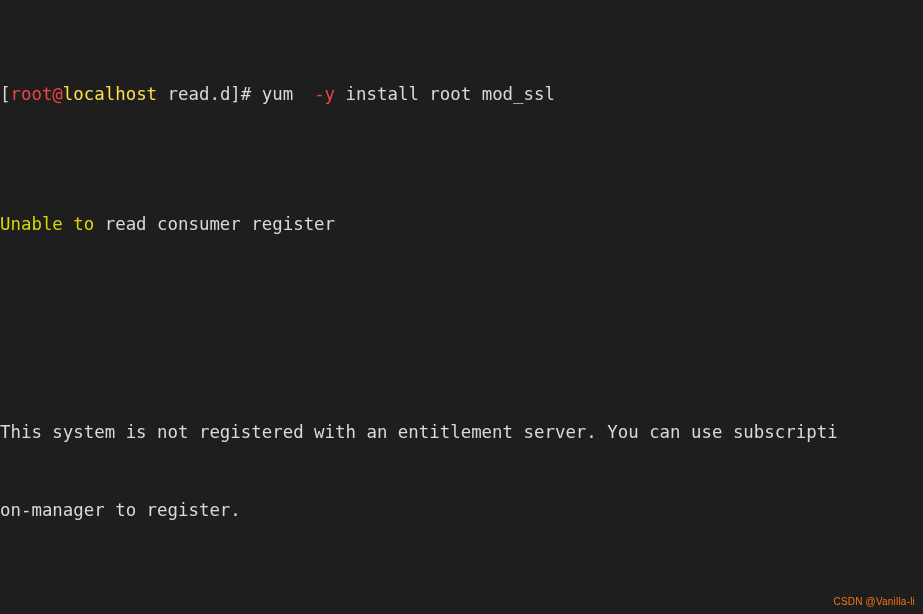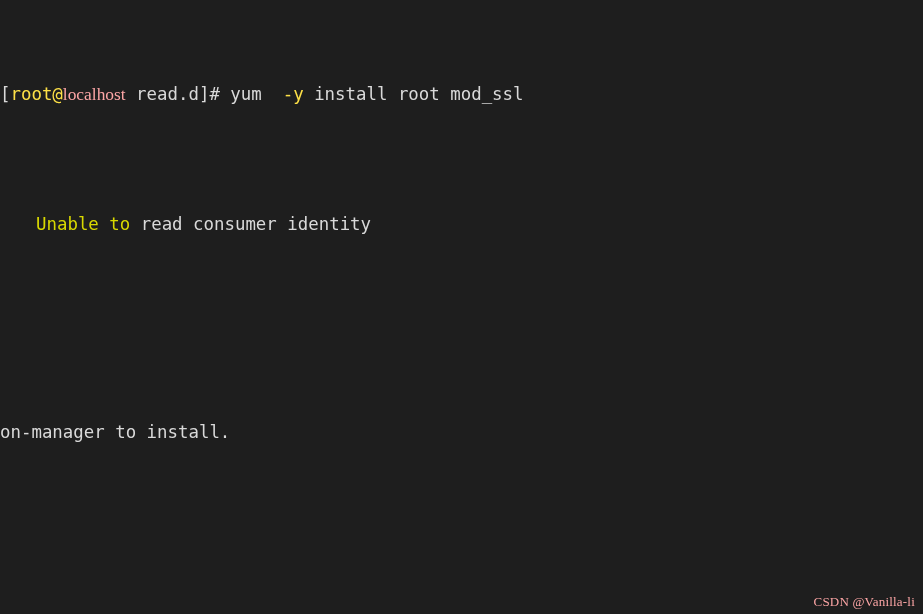--- a/index.html
+++ b/index.html
@@ -30,50 +30,51 @@
   }
   .line {
     height: 26px;
     white-space: pre;
     overflow: hidden;
     display: block;
   }
   .blank { height: 26px; display: block; }
 
   .c-white   { color: #d9d9d9; }
-  .c-cyan    { color: #fde047; }
-  .c-magenta { color: #fca5a5; font-family: Liberation Serif, serif; }
-  .c-yellow  { color: #d8d800; margin-left: 36px; }
+  .c-cyan    { color: #ef4444; }
+  .c-magenta { color: #fde047; }
+  .c-yellow  { color: #d8d800; }
 
   #watermark {
     position: absolute;
     right: 8px;
     bottom: 4px;
-    font-family: Liberation Serif, serif;
-    font-size: 13px;
+    font-family: Liberation Sans, sans-serif;
+    font-size: 10px;
     line-height: 16px;
-    color: #fca5a5;
+    color: #f97316;
     letter-spacing: 0.2px;
     white-space: pre;
   }
 </style>
 </head>
 <body>
 
 <div id="terminal">
   <div id="screen">
 
     <div class="line"><span class="c-white">[</span><span class="c-cyan">root@</span><span class="c-magenta">localhost</span><span class="c-white"> read.d]# </span><span class="c-white">yum  </span><span class="c-cyan">-y</span><span class="c-white"> install root mod_ssl</span></div>
 
 
-    <div class="line"><span class="c-yellow">Unable to</span><span class="c-white"> read consumer identity</span></div>
+    <div class="line"><span class="c-yellow">Unable to</span><span class="c-white"> read consumer register</span></div>
 
     <div class="blank"></div>
 
-    <div class="line">on-manager to install.</div>
+    <div class="line">This system is not registered with an entitlement server. You can use subscripti</div>
+    <div class="line">on-manager to register.</div>
 
     
 
     
     
     
     
 
     
     

